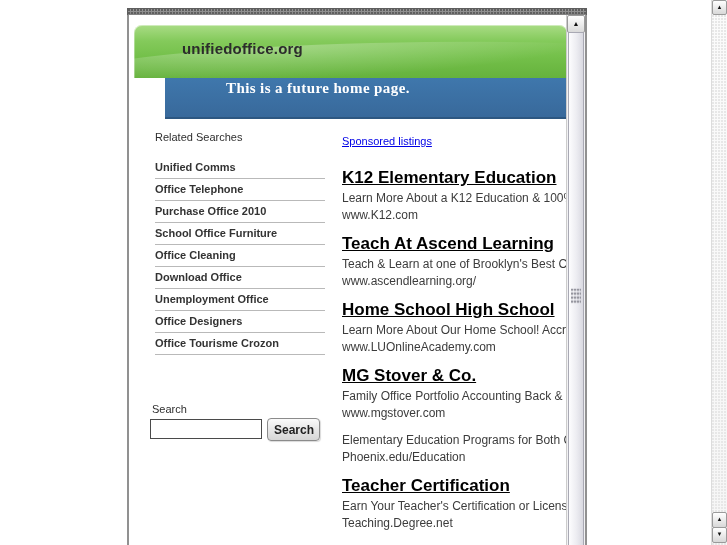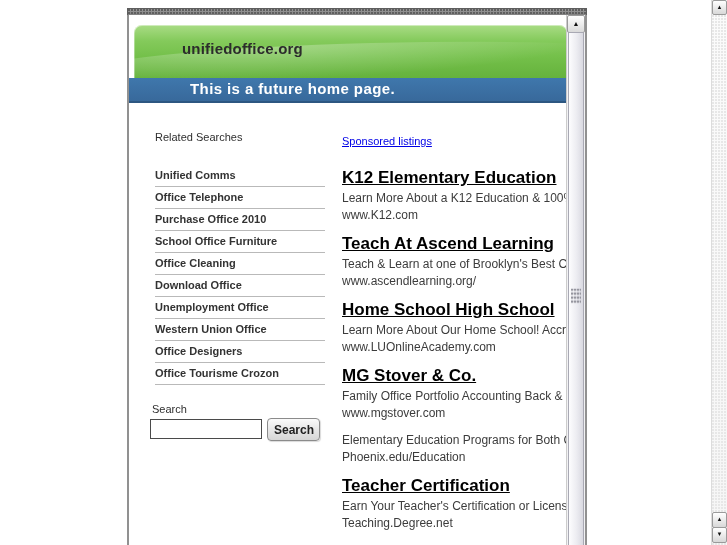--- a/index.html
+++ b/index.html
@@ -35,29 +35,30 @@
     background:radial-gradient(ellipse at 30% 0%,rgba(255,255,255,.30),rgba(255,255,255,0) 60%);
     border-radius:50% 50% 0 0;transform:rotate(-1.5deg);
   }
   .site-title{
     position:relative;z-index:2;padding:15px 0 0 48px;
     font-size:15px;font-weight:bold;color:#2c2c2c;letter-spacing:.2px;
   }
   .blue-bar{
     height:21px;background:linear-gradient(180deg,#3f77ac,#38699b);
     border-bottom:2px solid #2d5781;
-    color:#ffffff;font-family:Liberation Sans, sans-serif;
+    color:#ffffff;font-family:Liberation Serif, serif;
     font-size:15px;font-weight:600;letter-spacing:.4px;
-    padding:2px 0 0 61px;
+    padding:2px 0 16px 61px;
+    margin-left:36px;
   }
 
   
   .sidebar{position:absolute;left:26px;top:116px;width:170px;}
   .rs-heading{font-size:11px;color:#2f2f2f;}
-  .rs-list{margin-top:26px;}
+  .rs-list{margin-top:18px;}
   .rs-item{
     height:13px;padding-bottom:4px;border-bottom:1px solid #b9b9b9;
     font-size:11px;font-weight:bold;color:#333;line-height:13px;cursor:pointer;
   }
   .rs-item + .rs-item{padding-top:4px;height:13px;}
 
   .search-block{position:absolute;left:21px;top:388px;width:200px;}
   .search-label{font-size:11px;color:#2f2f2f;padding-left:2px;}
   .search-row{margin-top:3px;position:relative;height:24px;}
   .search-input{
@@ -146,21 +147,20 @@
       <div class="sidebar">
         <div class="rs-heading">Related Searches</div>
         <div class="rs-list">
           <div class="rs-item">Unified Comms</div>
           <div class="rs-item">Office Telephone</div>
           <div class="rs-item">Purchase Office 2010</div>
           <div class="rs-item">School Office Furniture</div>
           <div class="rs-item">Office Cleaning</div>
           <div class="rs-item">Download Office</div>
           <div class="rs-item">Unemployment Office</div>
-          <div class="rs-item">Western Union Office</div>
           <div class="rs-item">Office Designers</div>
           <div class="rs-item">Office Tourisme Crozon</div>
         </div>
       </div>
 
       <div class="search-block">
         <div class="search-label">Search</div>
         <div class="search-row">
           <input class="search-input" type="text" placeholder="" style="">
           <button class="search-button">Search</button>

